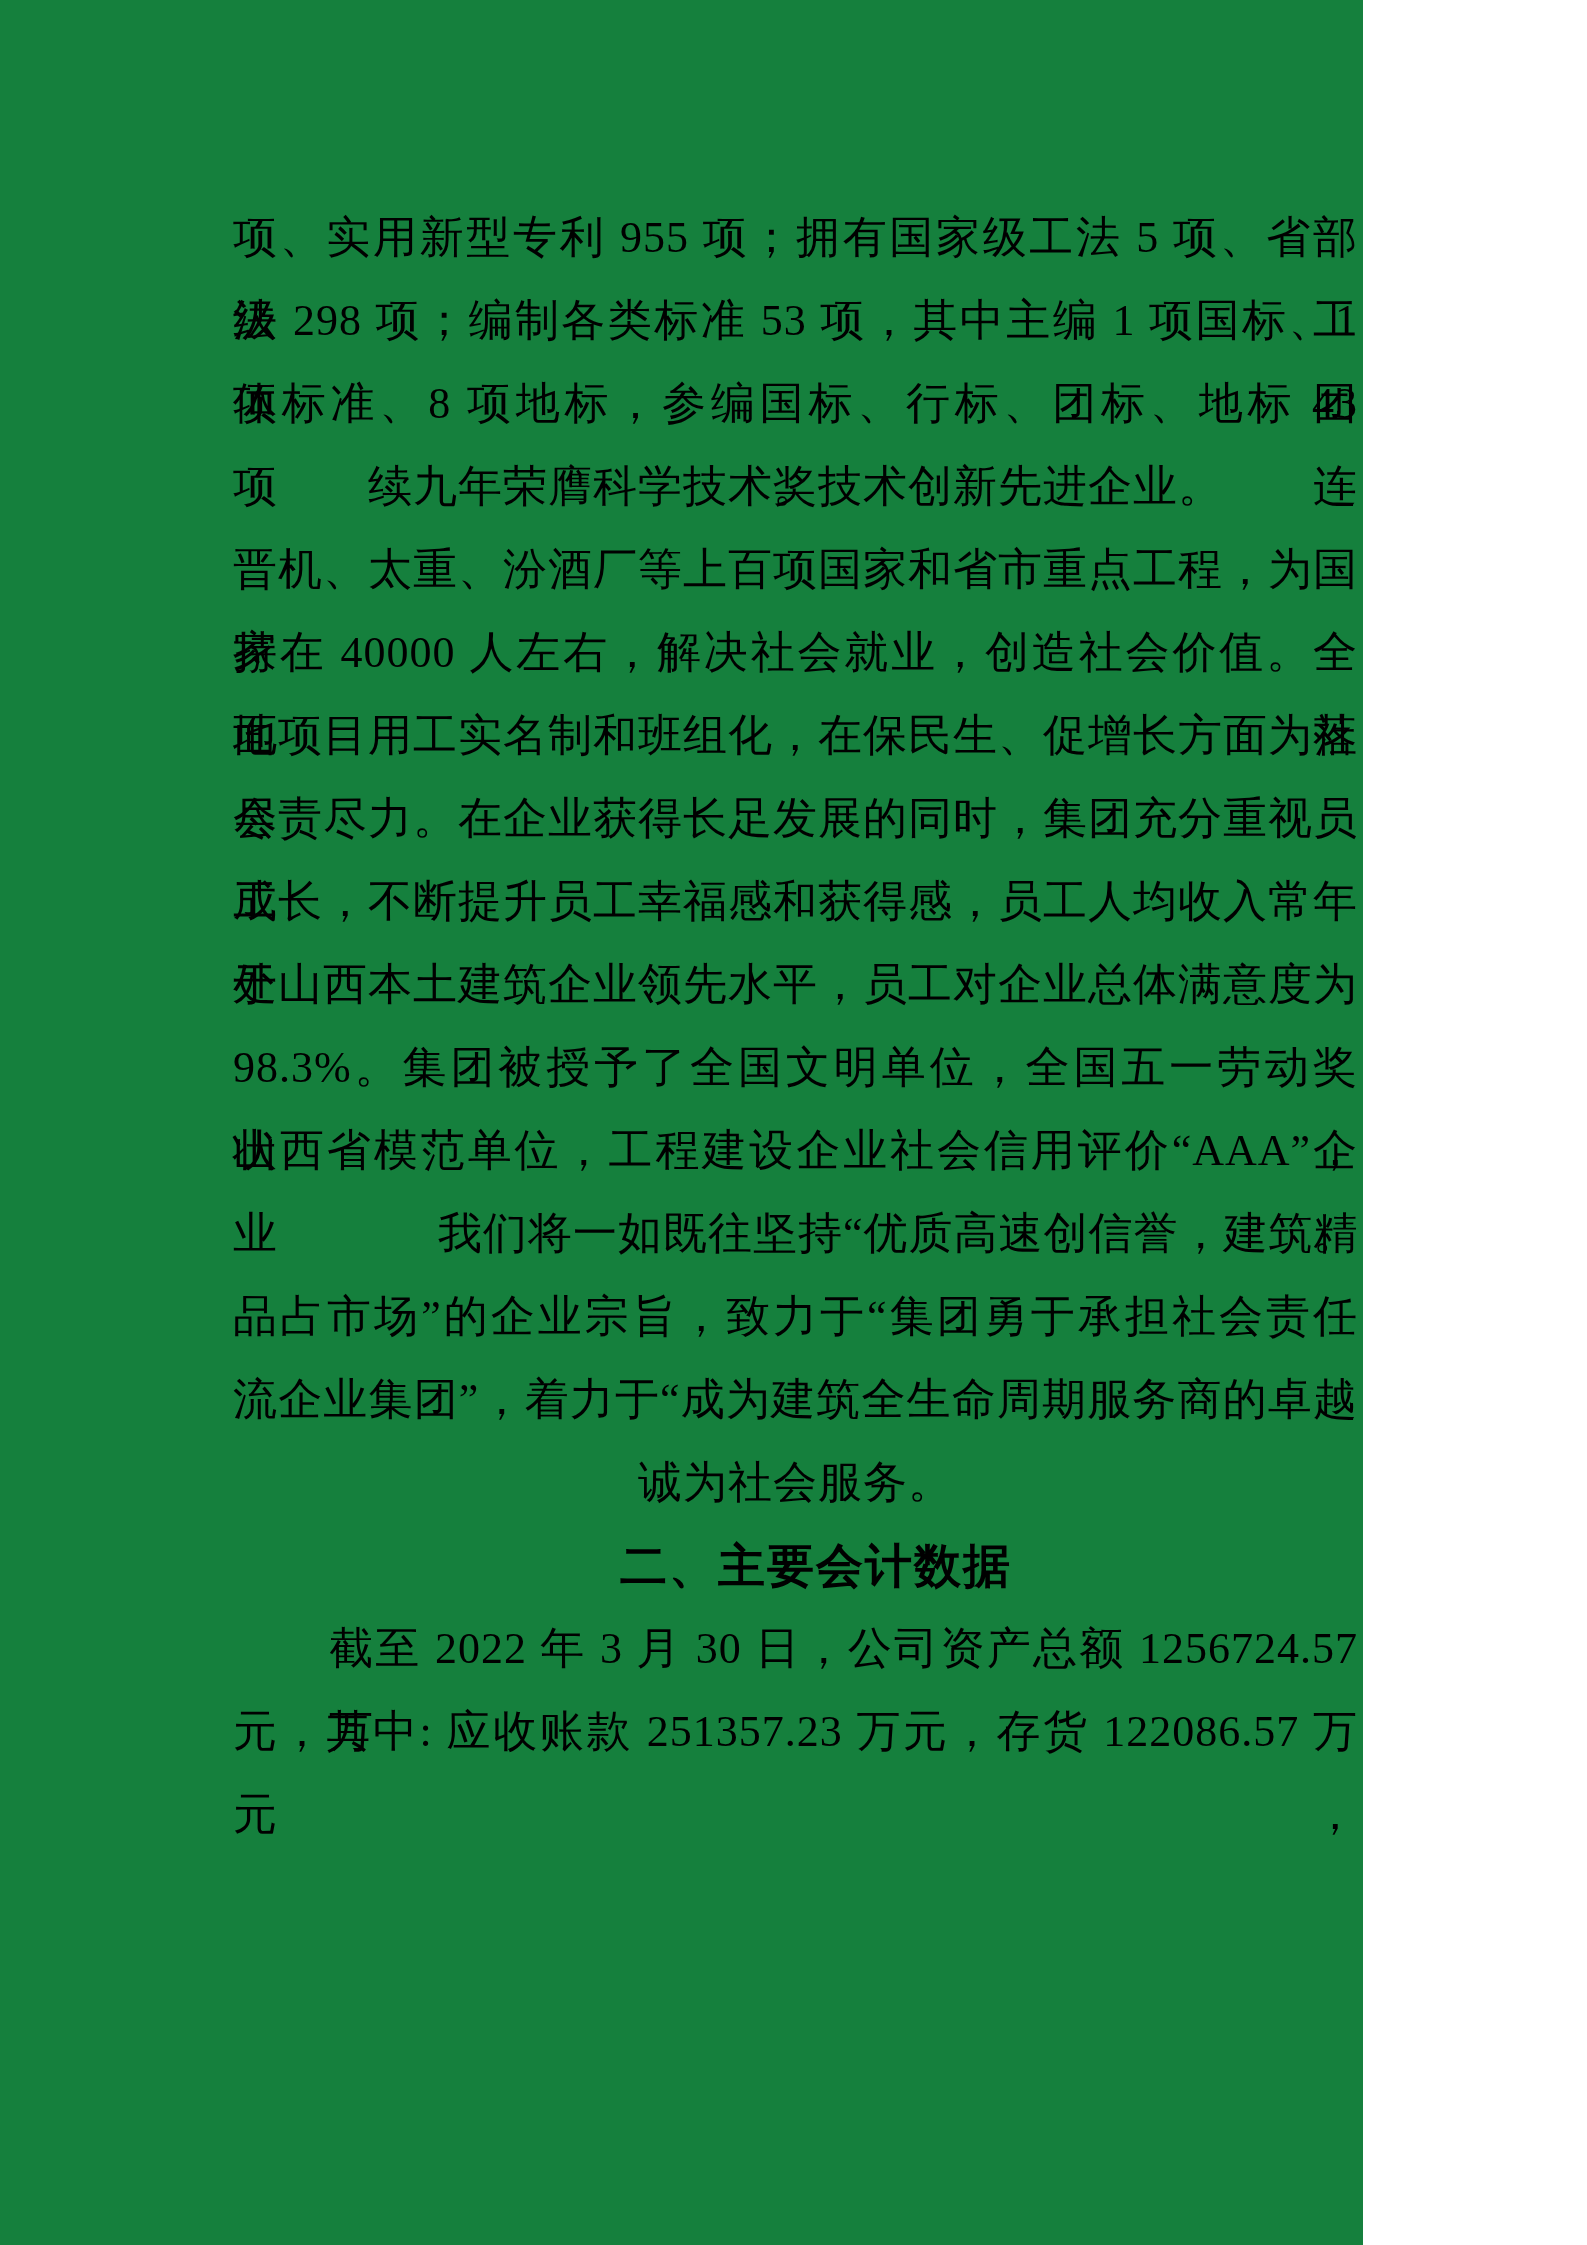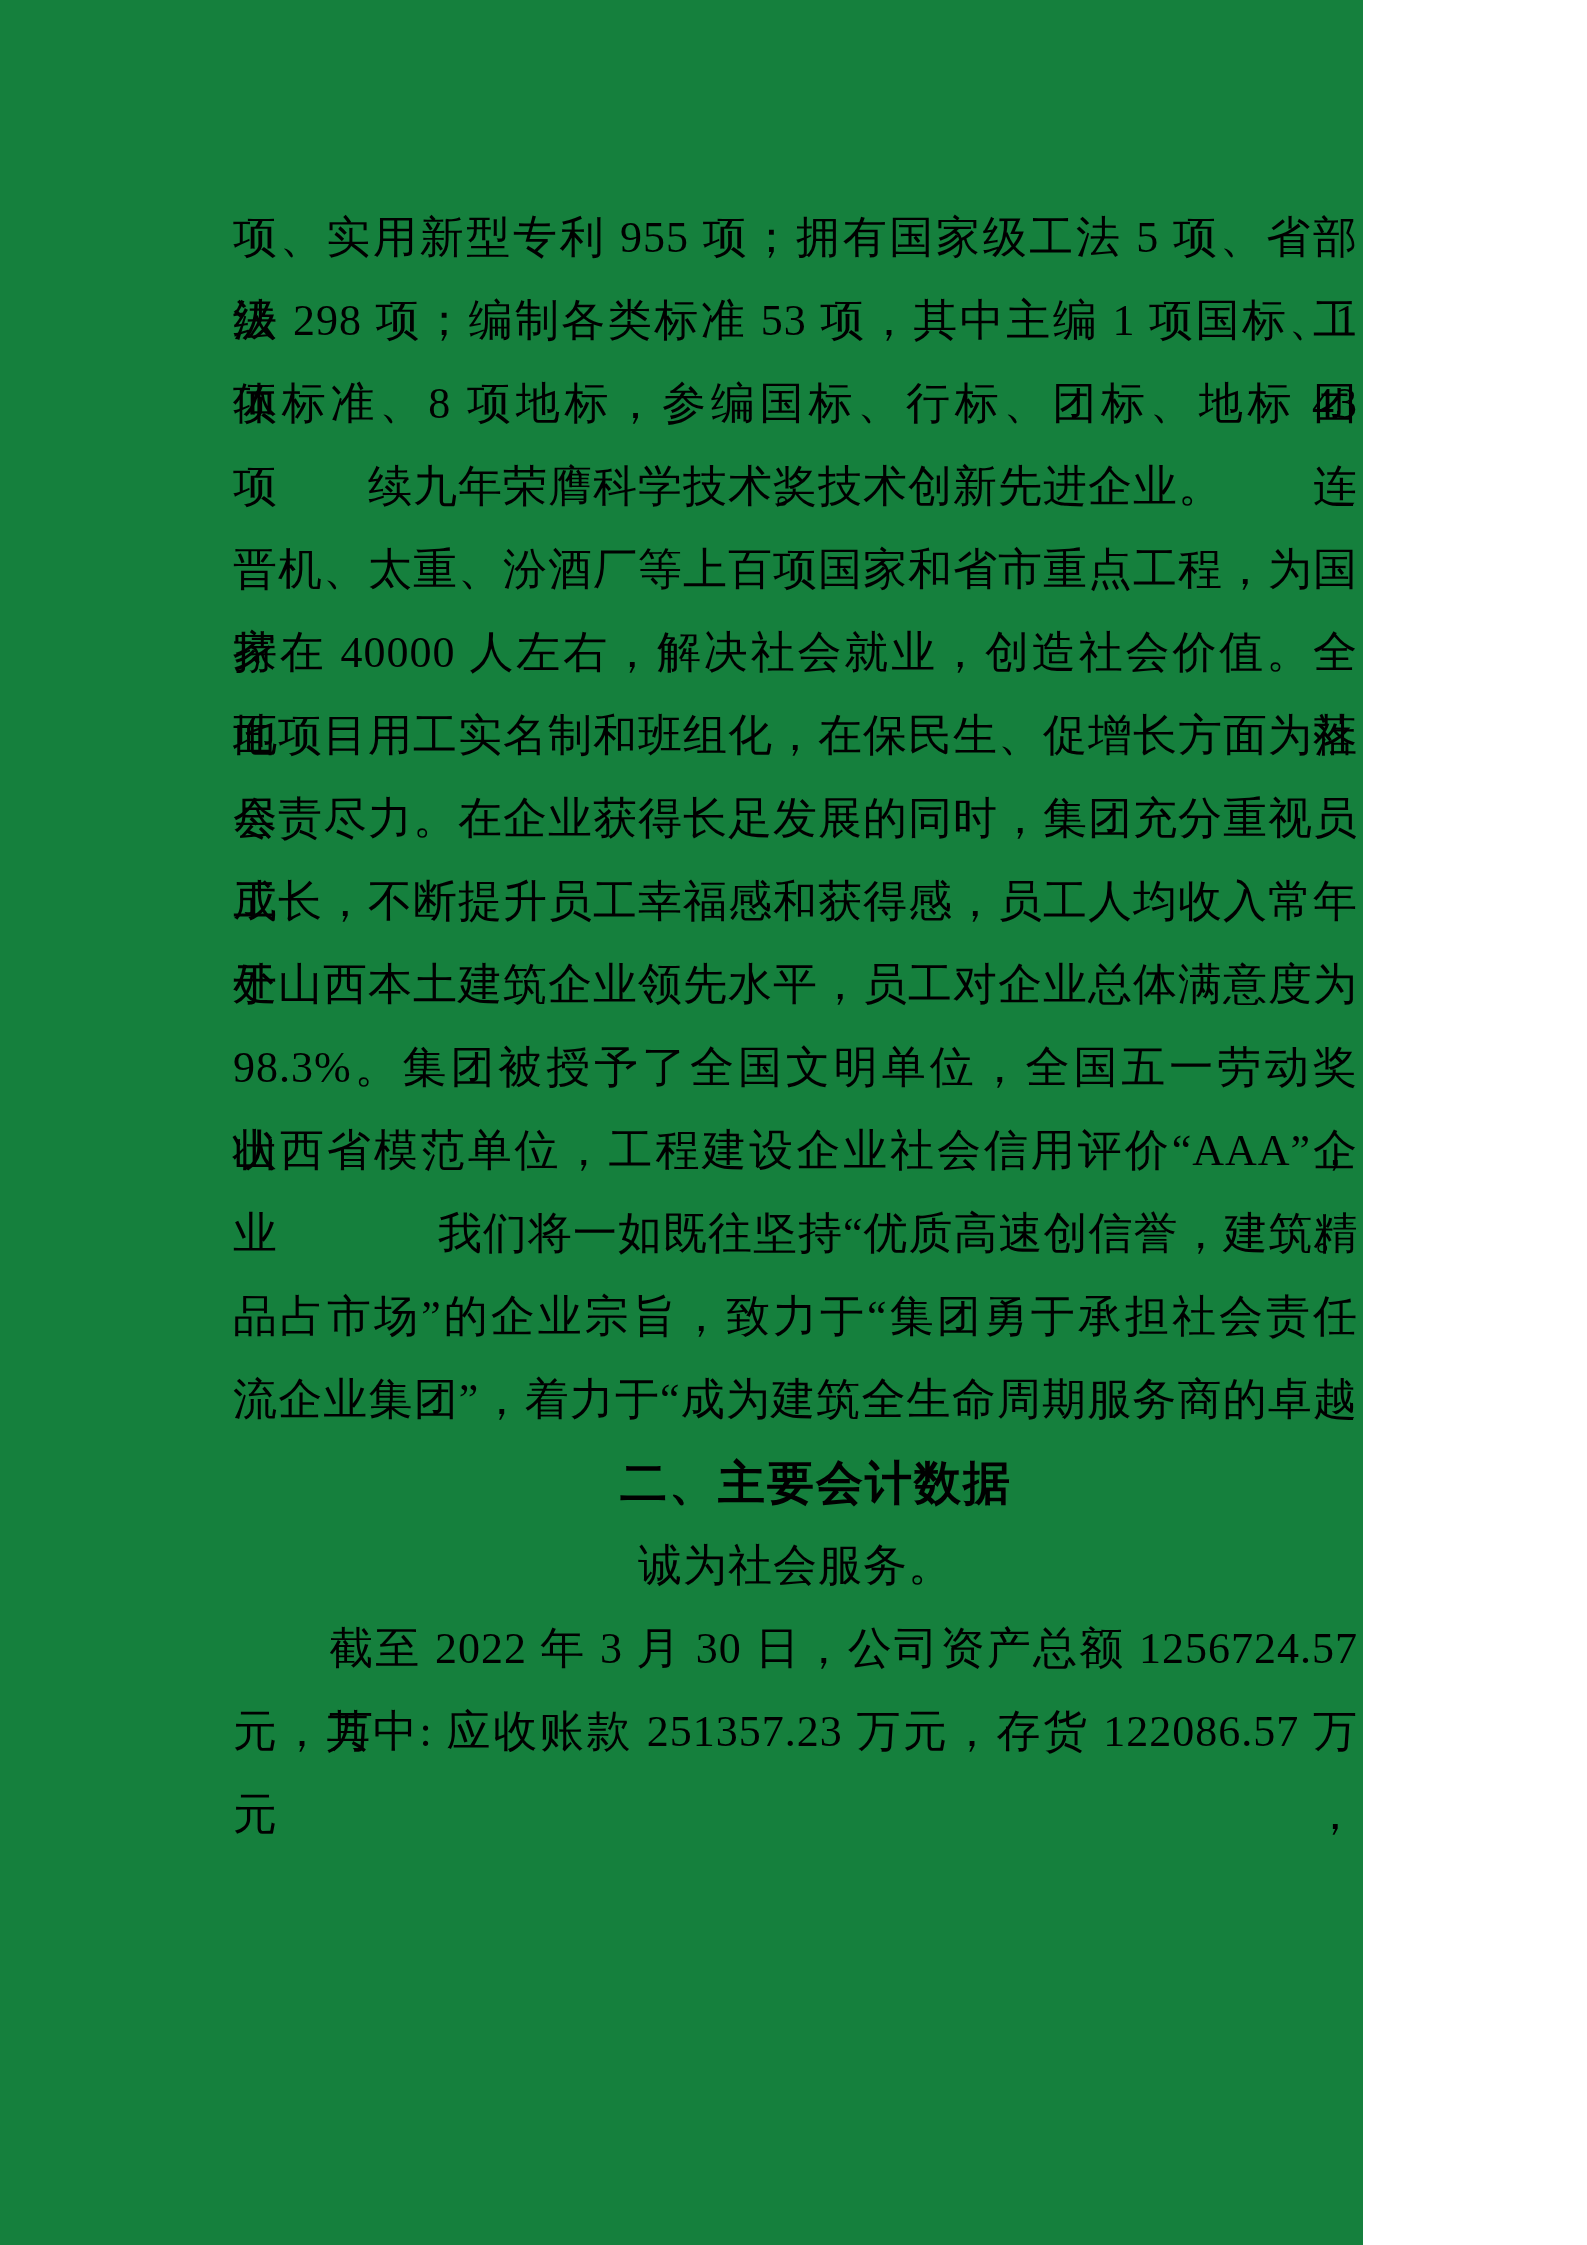--- a/index.html
+++ b/index.html
@@ -54,18 +54,18 @@
     <div class="ln full">持在 40000 人左右，解决社会就业，创造社会价值。全面落</div>
     <div class="ln full">地项目用工实名制和班组化，在保民生、促增长方面为社会</div>
     <div class="ln full">尽责尽力。在企业获得长足发展的同时，集团充分重视员工</div>
     <div class="ln full">成长，不断提升员工幸福感和获得感，员工人均收入常年处</div>
     <div class="ln full">于山西本土建筑企业领先水平，员工对企业总体满意度为</div>
     <div class="ln full">98.3%。集团被授予了全国文明单位，全国五一劳动奖状，</div>
     <div class="ln full">山西省模范单位，工程建设企业社会信用评价“AAA”企业。</div>
     <div class="ln indent-deep">我们将一如既往坚持“优质高速创信誉，建筑精</div>
     <div class="ln full">品占市场”的企业宗旨，致力于“集团勇于承担社会责任</div>
     <div class="ln full">流企业集团”，着力于“成为建筑全生命周期服务商的卓越</div>
+    <div class="ln">诚为社会服务。</div>
     <div class="ln heading">二、主要会计数据</div>
-    <div class="ln">诚为社会服务。</div>
     <div class="ln full indent-para">截至 2022 年 3 月 30 日，公司资产总额 1256724.57 万</div>
     <div class="ln full">元，其中: 应收账款 251357.23 万元，存货 122086.57 万元，</div>
   </div>
 </div>
 
 </body></html>

